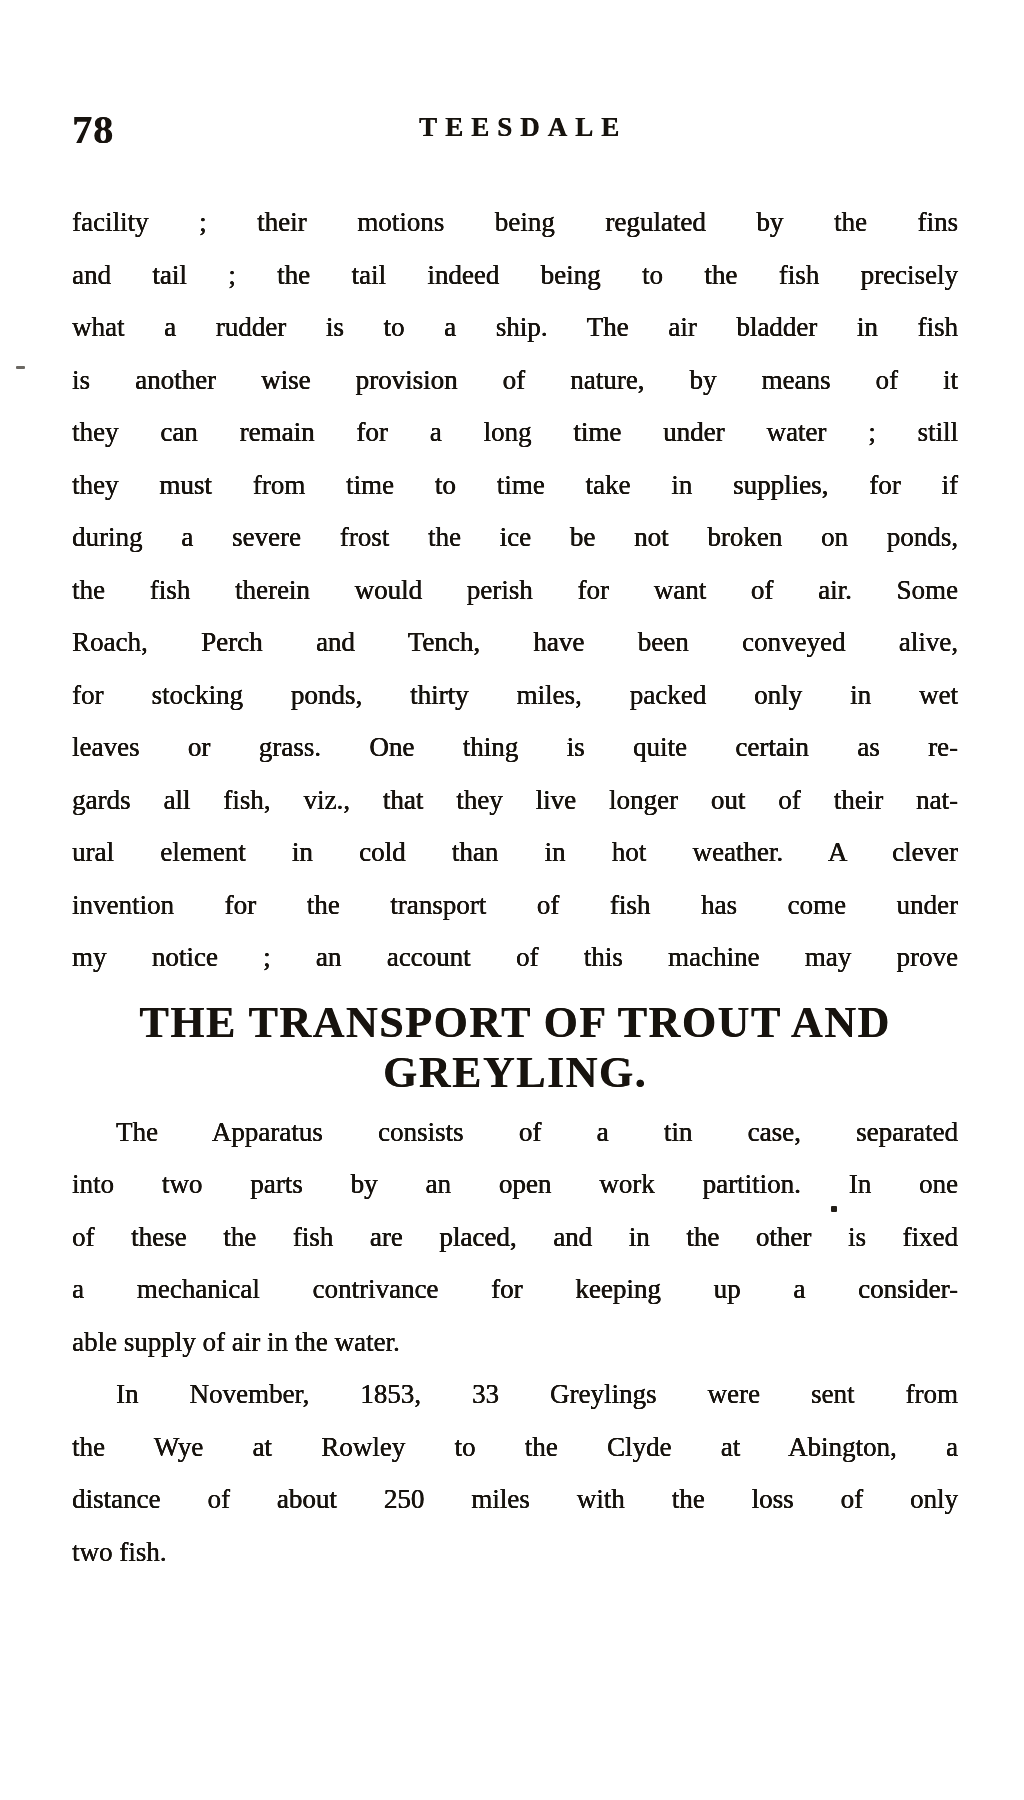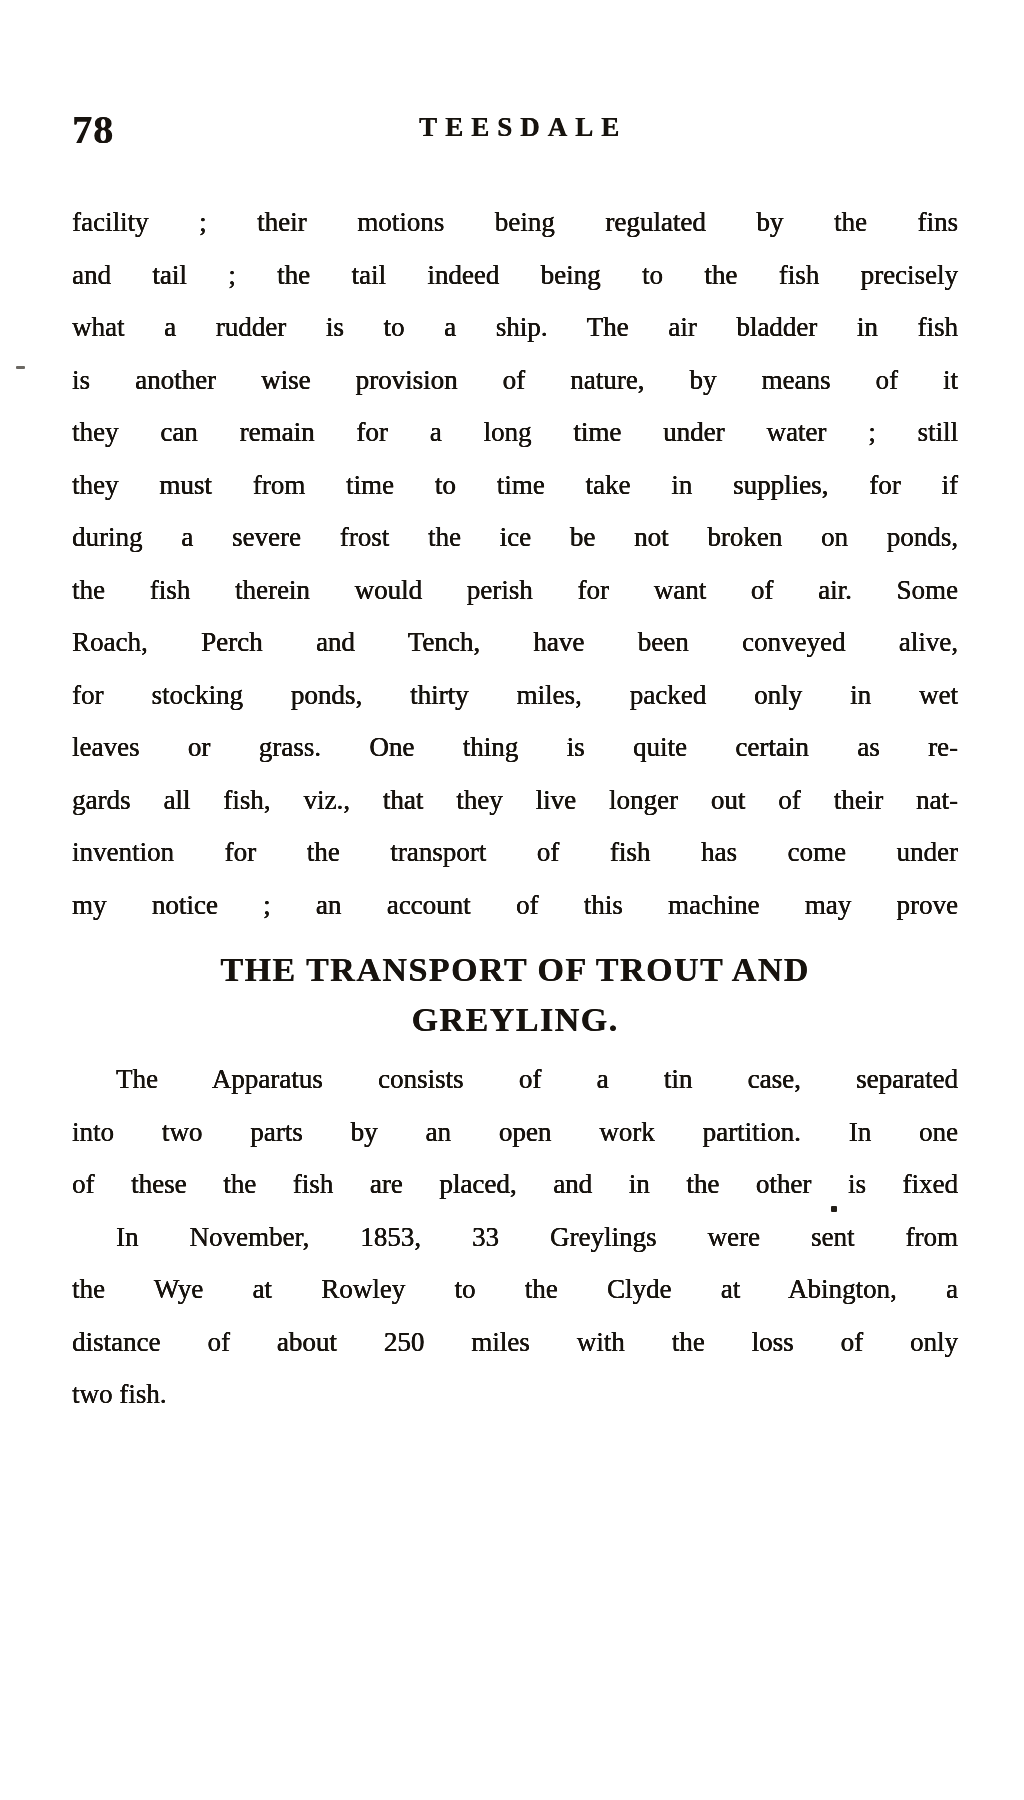--- a/index.html
+++ b/index.html
@@ -61,21 +61,21 @@
   }
   .line.last {
     text-align-last: left;
   }
   .line.indent {
     text-indent: 44px;
   }
   .section-heading {
     margin: 14px 0 0 0;
     padding: 0;
-    font-size: 34px;
+    font-size: 44px;
     font-weight: 700;
     line-height: 50px;
     text-align: center;
     letter-spacing: 1.5px;
     text-shadow: 0.4px 0 0 currentColor;
   }
   .para-2 {
     margin-top: 8px;
   }
   
@@ -117,33 +117,36 @@
       <div class="line">what a rudder is to a ship. The air bladder in fish</div>
       <div class="line">is another wise provision of nature, by means of it</div>
       <div class="line">they can remain for a long time under water ; still</div>
       <div class="line">they must from time to time take in supplies, for if</div>
       <div class="line">during a severe frost the ice be not broken on ponds,</div>
       <div class="line">the fish therein would perish for want of air. Some</div>
       <div class="line">Roach, Perch and Tench, have been conveyed alive,</div>
       <div class="line">for stocking ponds, thirty miles, packed only in wet</div>
       <div class="line">leaves or grass. One thing is quite certain as re-</div>
       <div class="line">gards all fish, viz., that they live longer out of their nat-</div>
+      <div class="line">ural element in cold than in hot weather. A clever</div>
       <div class="line">invention for the transport of fish has come under</div>
       <div class="line">my notice ; an account of this machine may prove</div>
     </section>
 
     <h2 class="section-heading">
       <div>THE TRANSPORT OF TROUT AND</div>
       <div>GREYLING.</div>
     </h2>
 
     <section class="para-2">
       <div class="line indent">The Apparatus consists of a tin case, separated</div>
       <div class="line">into two parts by an open work partition. In one</div>
       <div class="line">of these the fish are placed, and in the other is fixed</div>
+      <div class="line">a mechanical contrivance for keeping up a consider-</div>
+      <div class="line last">able supply of air in the water.</div>
     </section>
 
     <section>
       <div class="line indent">In November, 1853, 33 Greylings were sent from</div>
       <div class="line">the Wye at Rowley to the Clyde at Abington, a</div>
       <div class="line">distance of about 250 miles with the loss of only</div>
       <div class="line last">two fish.</div>
     </section>
 
   </div>

